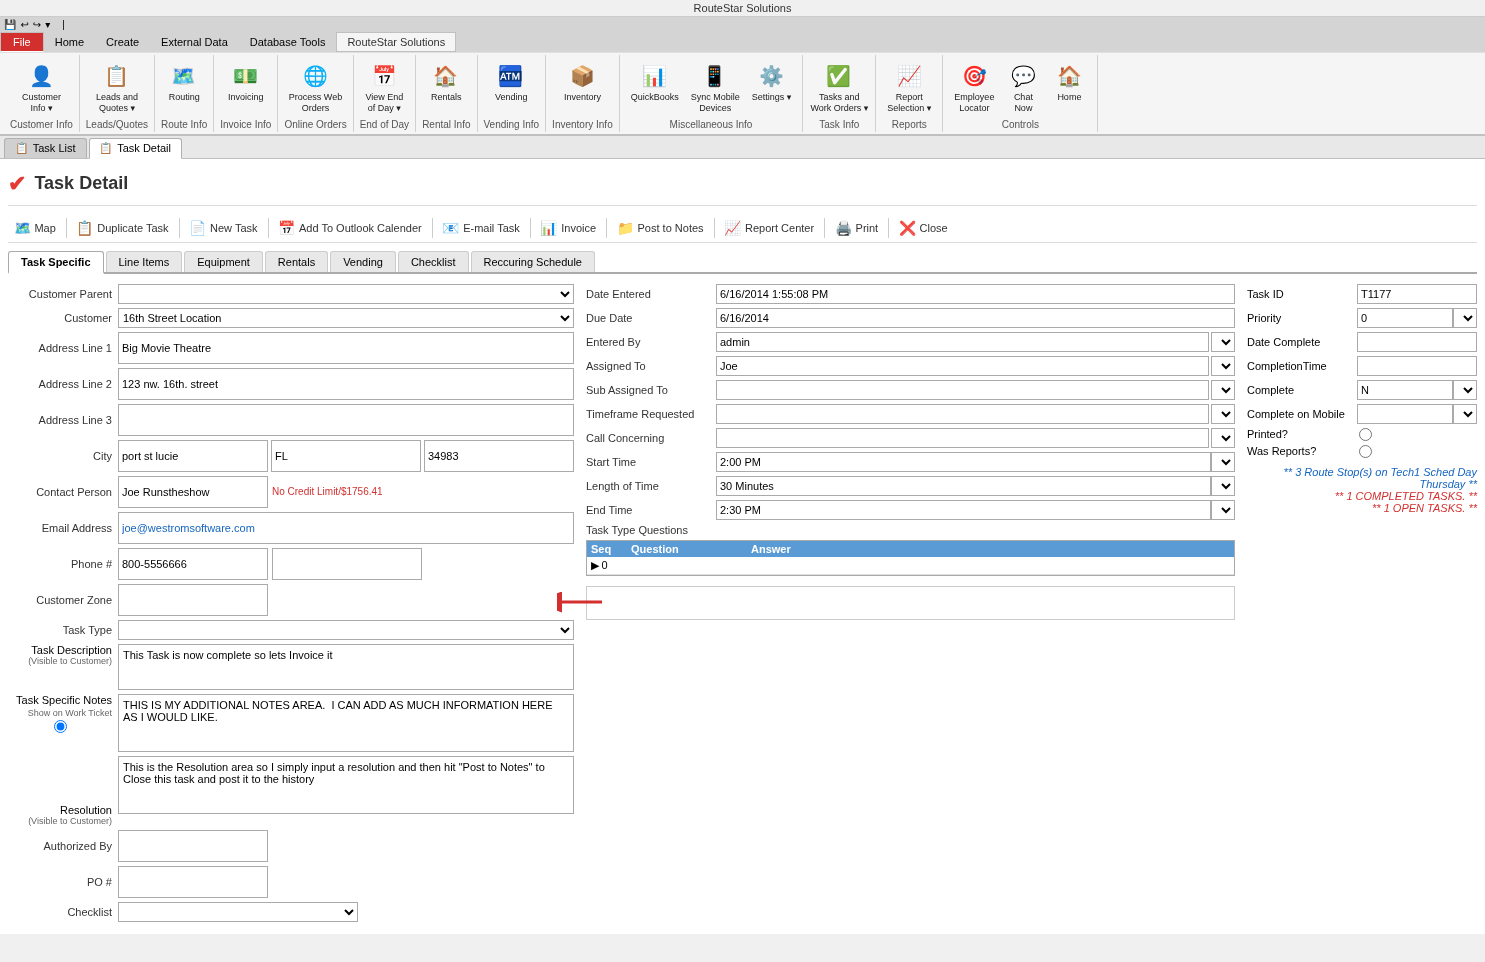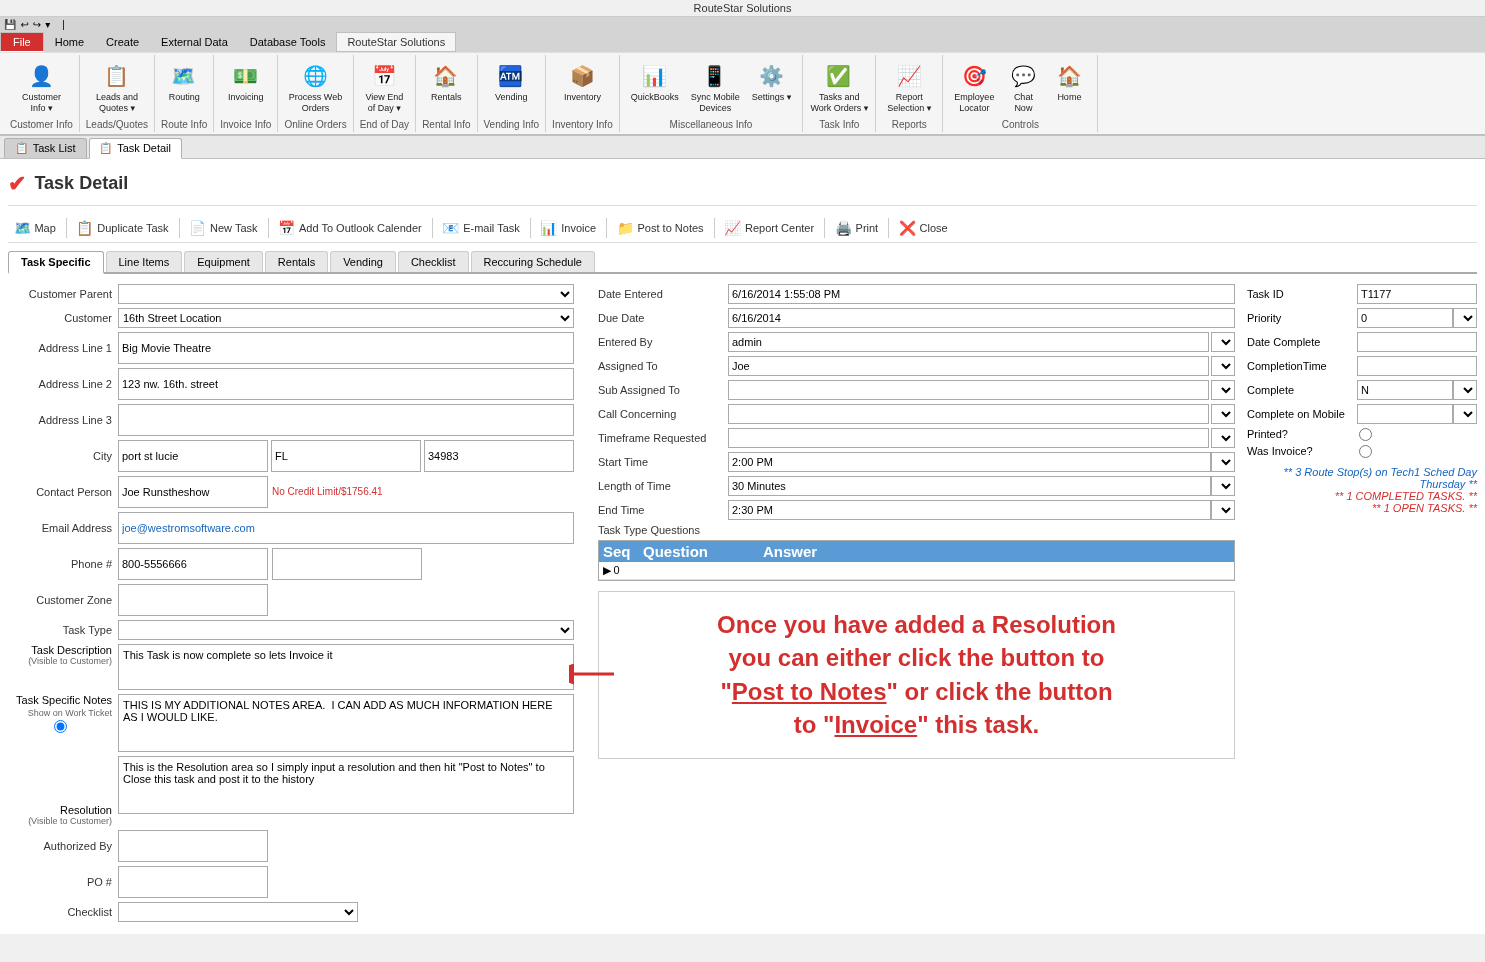--- a/index.html
+++ b/index.html
@@ -52,40 +52,40 @@
     .form-select { height: 20px; border: 1px solid #aaa; font-size: 11px; background: #fff; }
 
     .credit-badge { color: #d32f2f; font-size: 10px; margin-left: 4px; }
 
     .r-form-row { display: flex; align-items: center; margin-bottom: 4px; }
     .r-label { flex: 0 0 130px; font-size: 11px; color: #333; }
     .r-input { flex: 1; height: 20px; border: 1px solid #aaa; font-size: 11px; padding: 1px 3px; background: #fff; }
     .r-select { height: 20px; border: 1px solid #aaa; font-size: 11px; background: #fff; }
 
     
-    .grid-header { display: grid; grid-template-columns: 40px 120px 1fr; background: #5b9bd5; color: white; font-weight: bold; font-size: 15px; padding: 2px 4px; }
+    .grid-header { display: grid; grid-template-columns: 40px 120px 1fr; background: #5b9bd5; color: white; font-weight: bold; font-size: 11px; padding: 2px 4px; }
     .grid-row { display: grid; grid-template-columns: 40px 120px 1fr; border-bottom: 1px solid #e0e0e0; padding: 2px 4px; font-size: 11px; }
 
     
     .annotation-box { background: white; border: 2px solid #aaa; padding: 16px; margin-top: 8px; }
     .annotation-text { font-size: 24px; font-weight: bold; color: #d32f2f; text-align: center; line-height: 1.4; }
 
     
     .notes-area { width: 100%; border: 1px solid #aaa; font-size: 11px; padding: 4px; resize: none; background: #fff; color: #000; font-family: inherit; }
     .notes-area.caps { text-transform: uppercase; }
 
     
     input[type="radio"] { margin: 0 2px; }
 
     
     .status-msg { color: #1565c0; font-size: 11px; text-align: right; font-style: italic; }
     .status-msg.completed { color: #d32f2f; }
 
     
-    .main-cols { display: flex; gap: 24px; }
+    .main-cols { display: flex; gap: 12px; }
     .col-left { flex: 0 0 490px; }
     .col-right { flex: 1; }
   </style>
 </head>
 <body>
 
 <div class="title-bar">
   <span>RouteStar Solutions</span>
 </div>
 
@@ -473,27 +473,27 @@
             <select class="r-select" style="width:24px;margin-left:2px;"></select>
           </div>
 
           <div class="r-form-row">
             <div class="r-label">Sub Assigned To</div>
             <input class="r-input" type="text" style="width: 100px;" value="">
             <select class="r-select" style="width:24px;margin-left:2px;"></select>
           </div>
 
           <div class="r-form-row">
-            <div class="r-label">Call Concerning</div>
+            <div class="r-label">Timeframe Requested</div>
             <input class="r-input" type="text" style="width: 100px;" value="">
             <select class="r-select" style="width:24px;margin-left:2px;"></select>
           </div>
 
           <div class="r-form-row">
-            <div class="r-label">Timeframe Requested</div>
+            <div class="r-label">Call Concerning</div>
             <input class="r-input" type="text" style="width: 100px;" value="">
             <select class="r-select" style="width:24px;margin-left:2px;"></select>
           </div>
 
           <div class="r-form-row">
             <div class="r-label">Start Time</div>
             <input class="r-input" type="text" style="width: 80px;" value="2:00 PM">
             <select class="r-select" style="width:24px;"></select>
           </div>
 
@@ -534,26 +534,20 @@
             <div style="position:absolute;left:-30px;top:50%;transform:translateY(-50%);">
               <svg width="50" height="30" viewBox="0 0 50 30">
                 <defs>
                   <marker id="arrowhead" markerWidth="10" markerHeight="7" refX="0" refY="3.5" orient="auto">
                     <polygon points="0 0, 10 3.5, 0 7" fill="#d32f2f"></polygon>
                   </marker>
                 </defs>
                 <line x1="45" y1="15" x2="5" y2="15" stroke="#d32f2f" stroke-width="3" marker-end="url(#arrowhead)"></line>
               </svg>
             </div>
-            <div class="annotation-text">
-    <span>Once you have added a Resolution</span><br>
-    <span>you can either click the button to</span><br>
-    <span>"<span style="text-decoration:underline;">Post to Notes</span>" or click the button</span><br>
-    <span>to "<span style="text-decoration:underline;">Invoice</span>" this task.</span>
-  </div>
           </div>
 
         </div>
 
         <div style="flex:0 0 230px;">
 
           <div class="r-form-row">
             <div style="flex:0 0 110px;font-size:11px;">Task ID</div>
             <input class="r-input" type="text" style="width: 80px;" value="T1177">
           </div>
@@ -585,21 +579,21 @@
             <input class="r-input" type="text" style="width: 40px;" value="">
             <select class="r-select" style="width:24px;"></select>
           </div>
 
           <div class="r-form-row">
             <div style="flex:0 0 110px;font-size:11px;">Printed?</div>
             <input type="radio" style="">
           </div>
 
           <div class="r-form-row">
-            <div style="flex:0 0 110px;font-size:11px;">Was Invoice?</div>
+            <div style="flex:0 0 110px;font-size:11px;">Was Reports?</div>
             <input type="radio" style="">
           </div>
 
           <div style="margin-top:8px;text-align:right;">
             <div class="status-msg">** 3 Route Stop(s) on Tech1 Sched Day Thursday **</div>
             <div class="status-msg completed">** 1 COMPLETED TASKS. **</div>
             <div class="status-msg completed">** 1 OPEN TASKS. **</div>
           </div>
 
         </div>

